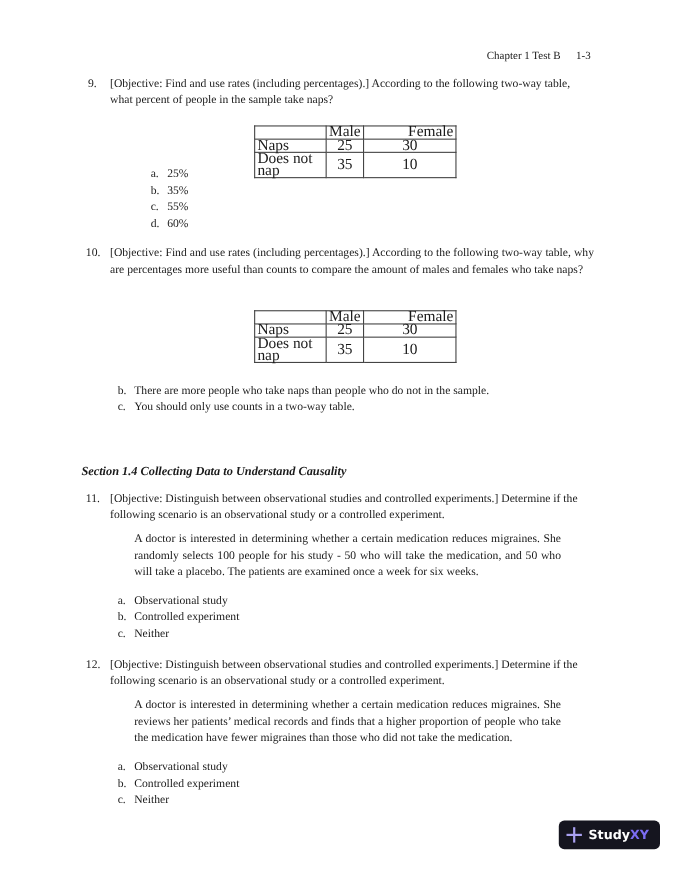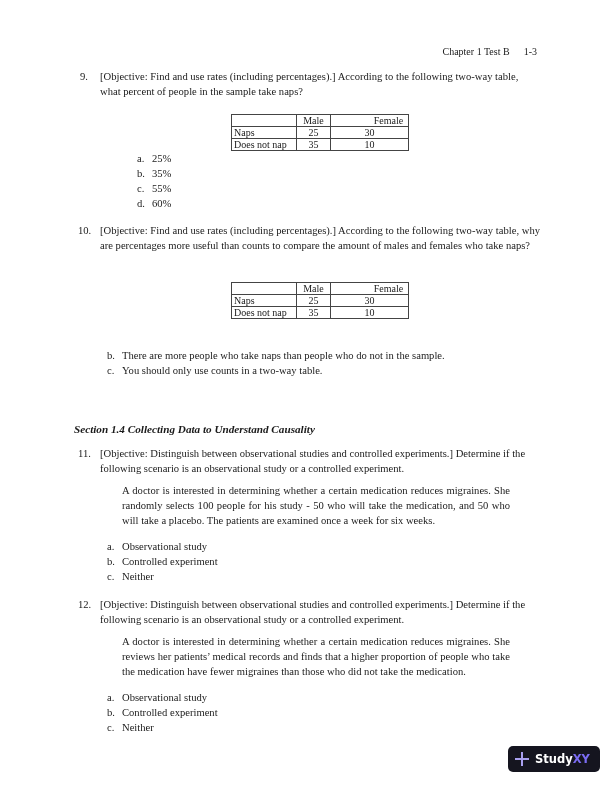--- a/index.html
+++ b/index.html
@@ -36,21 +36,21 @@
     }
     .q-text.justify { text-align: justify; }
 
     .options { position: absolute; left: 107px; }
     .opt { height: 15px; white-space: nowrap; }
     .opt .letter { display: inline-block; width: 15px; }
 
     table.tw {
       position: absolute;
       border-collapse: collapse;
-      font-size: 10px;
+      font-size: 14px;
       line-height: 11px;
     }
     table.tw td {
       border: 1px solid #444;
       padding: 0 2px;
       height: 11px;
     }
     table.tw td.num { text-align: center; }
     table.tw td.c0 { width: 60px; }
     table.tw td.c1 { width: 29px; }

